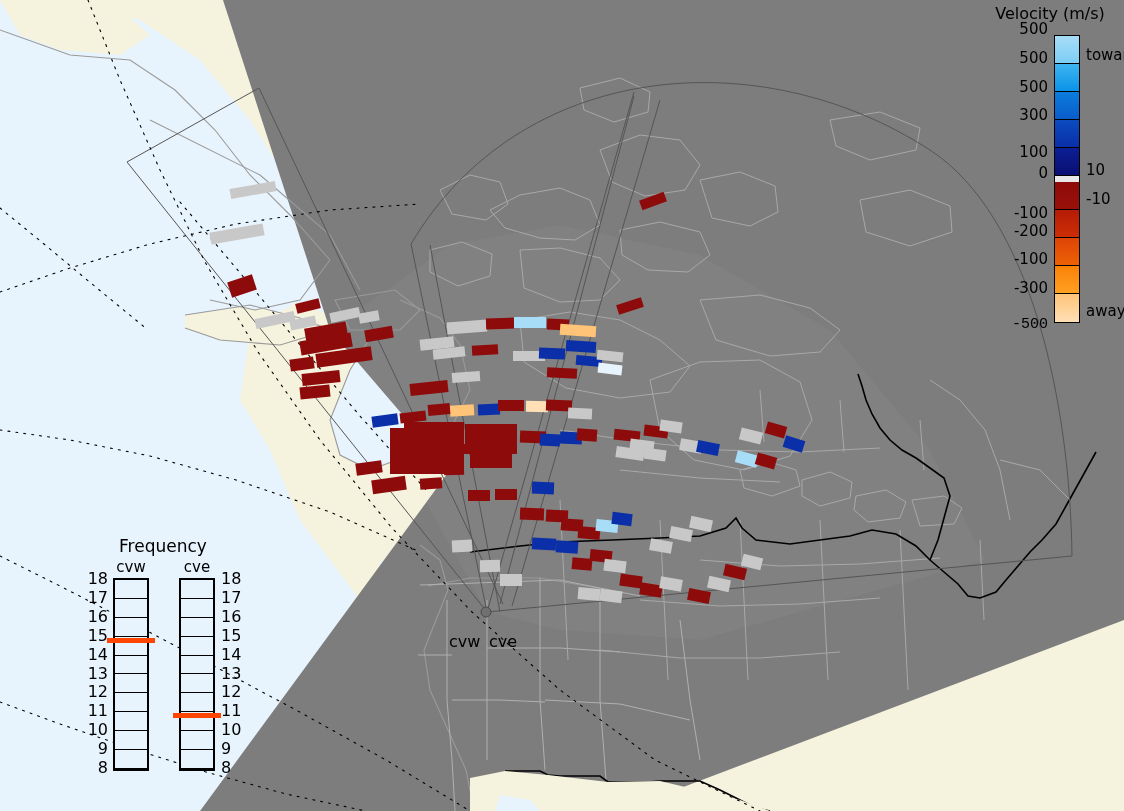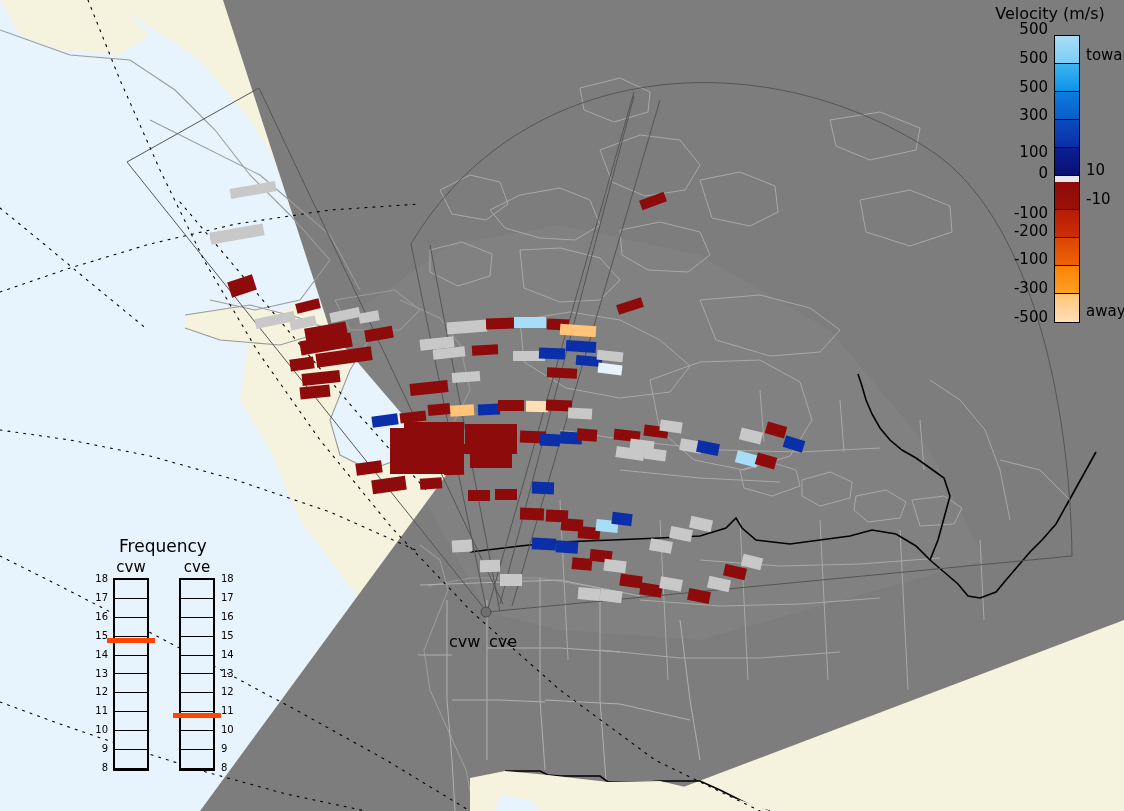--- a/index.html
+++ b/index.html
@@ -35,21 +35,21 @@
   #freq{position:absolute;left:88px;top:536px;width:150px;height:240px;z-index:40;}
   #freq-title{position:absolute;left:0;top:0;width:150px;text-align:center;
               font-size:17px;color:#000;}
   .freq-col-label{position:absolute;top:22px;font-size:15px;color:#000;text-align:center;width:42px;}
   .freq-bar{position:absolute;top:42px;width:36px;height:193px;
             border:2px solid #000;box-sizing:border-box;background:#e8f4fd;}
   .freq-bar .seg{width:100%;box-sizing:border-box;border-bottom:1px solid #000;}
   .freq-bar .seg:last-child{border-bottom:none;}
   .freq-mark{position:absolute;height:5px;background:#ff4500;}
   .freq-scale{position:absolute;top:42px;width:26px;}
-  .freq-scale div{position:absolute;width:26px;font-size:10px;color:#000;line-height:13px;}
+  .freq-scale div{position:absolute;width:26px;font-size:16px;color:#000;line-height:13px;}
   .freq-scale.left div{text-align:right;}
   .freq-scale.right div{text-align:left;}
 
   
   .site-label{position:absolute;font-size:16px;color:#000;z-index:35;}
 </style>
 </head>
 <body>
 
 <div id="stage">
@@ -348,21 +348,21 @@
         <div style="top: -6px;">500</div>
         <div style="top: 22.8px;">500</div>
         <div style="top: 51.6px;">500</div>
         <div style="top: 80.4px;">300</div>
         <div style="top: 117px;">100</div>
         <div style="top: 138px;">0</div>
         <div style="top: 166.8px; margin-top: 11px;">-100</div>
         <div style="top: 195.6px;">-200</div>
         <div style="top: 224.4px;">-100</div>
         <div style="top: 253.2px;">-300</div>
-        <div style="top: 282px;">-500</div>
+        <div style="top: 290px; font-family: Liberation Mono, monospace;">-500</div>
       </div>
     <div id="cbar-box">
       <div id="cbar-gap" style="top: 140px; height: 6px; background: rgb(232, 232, 232);"></div>
     <div class="swatch" style="top: 0px; height: 28px; background: linear-gradient(rgb(168, 221, 248), rgb(124, 205, 245));"></div>
         <div class="swatch" style="top: 28px; height: 28px; background: linear-gradient(rgb(63, 180, 240), rgb(10, 147, 232));"></div>
         <div class="swatch" style="top: 56px; height: 28px; background: linear-gradient(rgb(11, 125, 221), rgb(10, 92, 203));"></div>
         <div class="swatch" style="top: 84px; height: 28px; background: linear-gradient(rgb(12, 75, 192), rgb(10, 47, 168));"></div>
         <div class="swatch" style="top: 112px; height: 28px; background: linear-gradient(rgb(11, 31, 148), rgb(10, 15, 114));"></div>
         <div class="swatch" style="top: 146px; height: 28px; background: linear-gradient(rgb(142, 11, 11), rgb(154, 16, 8));"></div>
         <div class="swatch" style="top: 174px; height: 28px; background: linear-gradient(rgb(181, 27, 6), rgb(204, 47, 6));"></div>

